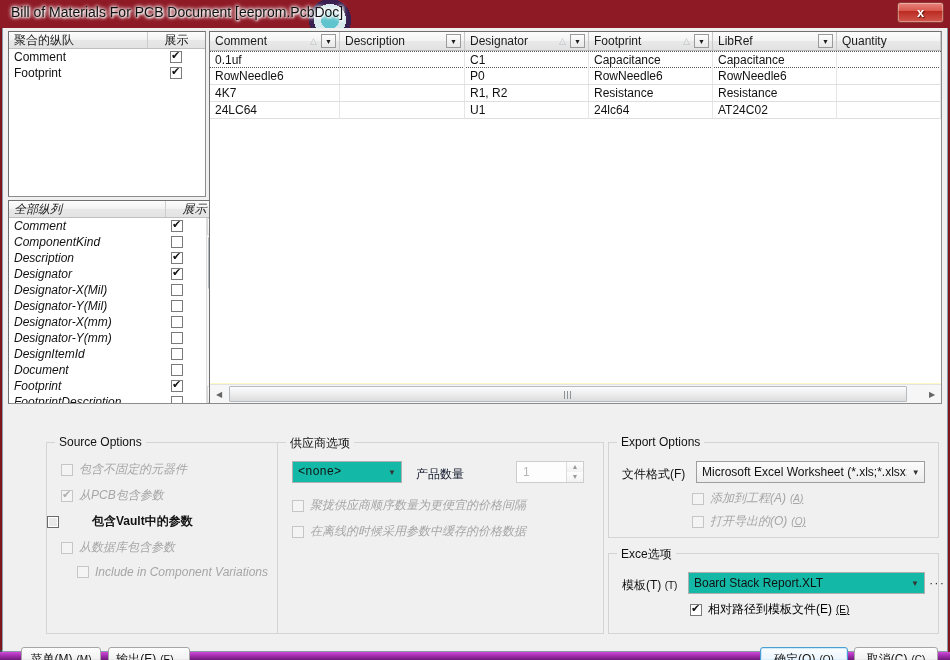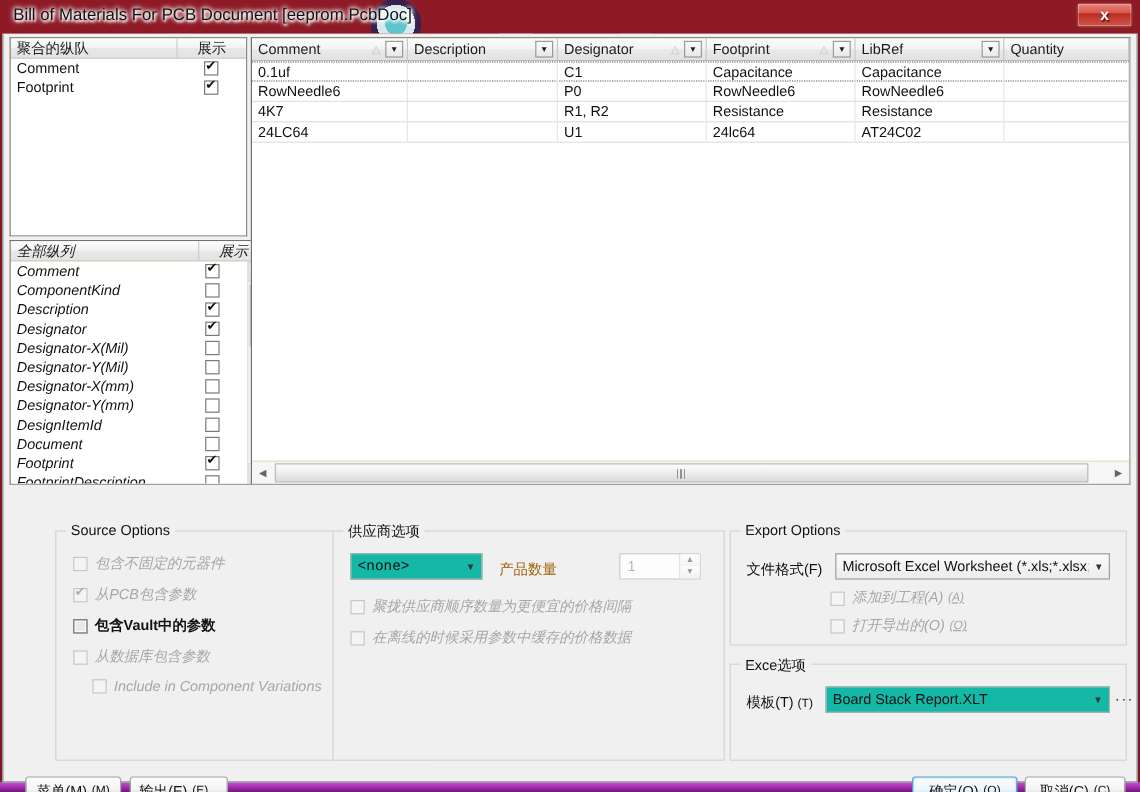--- a/index.html
+++ b/index.html
@@ -246,21 +246,21 @@
   .spin .btns {
     position:absolute; right:0; top:0; width:17px; height:20px;
     border-left:1px solid #dcdcdc;
   }
   .spin .btns div {
     height:10px; display:flex; align-items:center; justify-content:center;
     font-size:7px; color:#9a9a9a;
     background: linear-gradient(180deg,#fdfdfd,#f2f2f2);
   }
   .lbl-static { position:absolute; font-size:12px; color:#111; white-space:nowrap; }
-  .lbl-static.dim { color:#a16207; }
+  .lbl-static.dim { color:#0f172a; }
 
   .ellipsis-btn {
     position:absolute; font-size:13px; color:#333; letter-spacing:1px;
   }
 
   
   .btn {
     position:absolute; height:24px;
     background: linear-gradient(180deg,#fdfdfd 0%,#f3f3f3 48%,#e9e9e9 50%,#e2e2e2 100%);
     border:1px solid #a6a6a6; border-radius:3px;
@@ -480,21 +480,21 @@
       <div class="cap">Source Options</div>
       <div id="src-opts">
           <div class="opt dim" style="left: 14px; top: 18px;">
             <span class="cbx"></span>
             <span>包含不固定的元器件</span>
           </div>
           <div class="opt dim" style="left: 14px; top: 44px;">
             <span class="cbx on"></span>
             <span>从PCB包含参数</span>
           </div>
-          <div class="opt strong" style="left: 14px; top: 70px;">
+          <div class="opt strong" style="left: 0; top: 70px; gap: 27px;">
             <span class="cbx"></span>
             <span>包含Vault中的参数</span>
           </div>
           <div class="opt dim" style="left: 14px; top: 96px;">
             <span class="cbx"></span>
             <span>从数据库包含参数</span>
           </div>
           <div class="opt dim" style="left: 30px; top: 122px;">
             <span class="cbx"></span>
             <span>Include in Component Variations</span>
@@ -555,20 +555,26 @@
       <div class="cap">Exce选项</div>
       <div class="lbl-static" style="left:13px; top:23px;">
         <span>模板(T)</span>
         <span class="mn">(T)</span>
       </div>
       <div class="combo" style="left:79px; top:18px; width:237px;">
         <span>Board Stack Report.XLT</span>
         <span class="arrow">▼</span>
       </div>
       <div class="ellipsis-btn" style="left:320px; top:21px;">···</div>
+      <div class="opt" style="left:81px; top:47px;">
+        <span class="cbx on"></span>
+        <span>相对路径到模板文件(E)</span>
+        <span style="width:4px"></span>
+        <u class="mn">(E)</u>
+      </div>
     </div>
 
     <div class="btn" id="btn-menu">
       <span>菜单(M)</span>
       <span style="width:4px"></span>
       <u class="mn">(M)</u>
     </div>
     <div class="btn" id="btn-export">
       <span>输出(E)</span>
       <span style="width:4px"></span>

